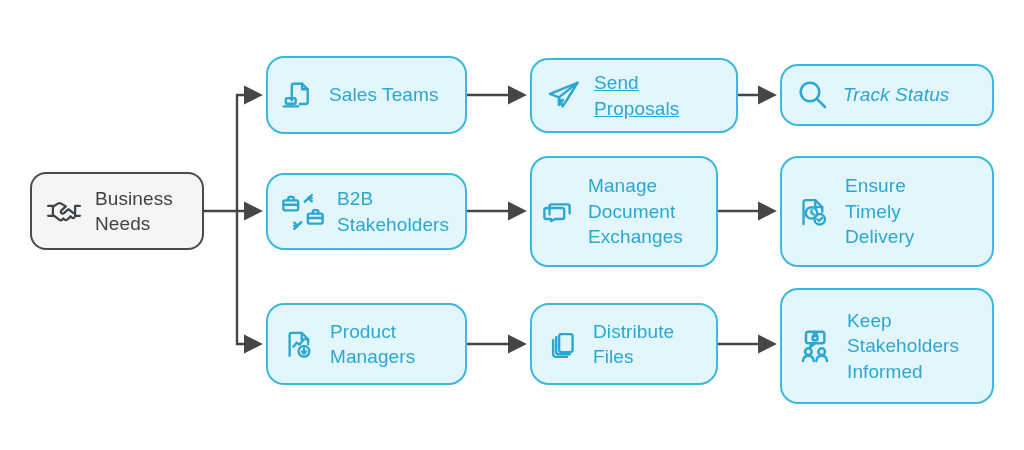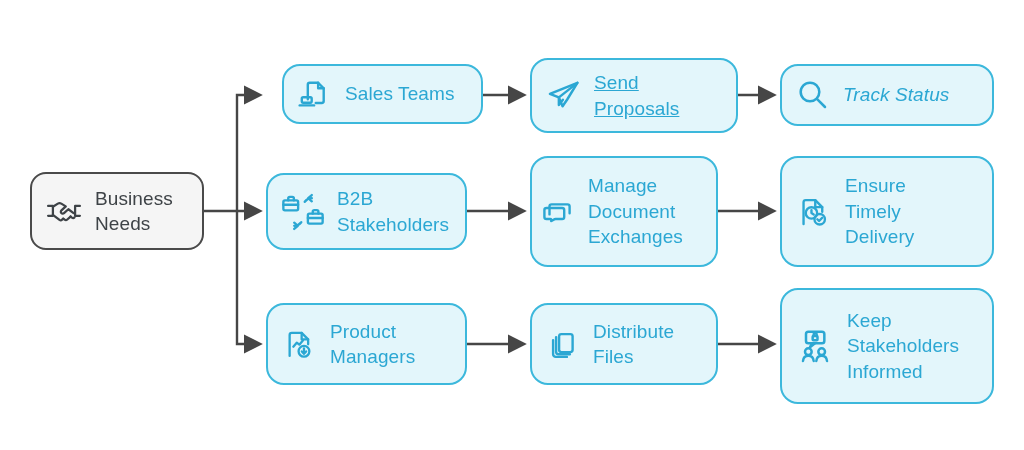--- a/index.html
+++ b/index.html
@@ -56,28 +56,28 @@
   .node .icon svg { display: block; }
   .root-node {
     border-color: var(--root-border);
     background: var(--root-fill);
     color: var(--root-text);
     border-radius: 16px;
   }
   .label-narrow { max-width: 90px; }
   
   .pos-root { left: 30px;  top: 172px; width: 174px; height: 78px;  }
-  .pos-r1c1 { left: 266px; top: 64px;  width: 201px; height: 60px; margin-left: 16px;  }
+  .pos-r1c1 { left: 266px; top: 56px;  width: 201px; height: 78px;  }
   .pos-r1c2 { left: 530px; top: 58px;  width: 208px; height: 75px; text-decoration: underline;  }
   .pos-r1c3 { left: 780px; top: 64px;  width: 214px; height: 62px; font-style: italic;  }
   .pos-r2c1 { left: 266px; top: 173px; width: 201px; height: 77px;  }
   .pos-r2c2 { left: 530px; top: 156px; width: 188px; height: 111px; padding-left: 6px; }
   .pos-r2c3 { left: 780px; top: 156px; width: 214px; height: 111px; }
   .pos-r3c1 { left: 266px; top: 303px; width: 201px; height: 82px;  }
-  .pos-r3c2 { left: 530px; top: 303px; width: 188px; height: 82px;  }
+  .pos-r3c2 { left: 530px; top: 303px; width: 188px; height: 82px; border-radius: 19px;  }
   .pos-r3c3 { left: 780px; top: 288px; width: 214px; height: 116px; }
 </style>
 </head>
 <body>
 
 <div class="canvas">
 
   <svg id="connector-layer" viewBox="0 0 1024 450" xmlns="http://www.w3.org/2000/svg">
     <defs>
       <marker id="arrow" viewBox="0 0 10 10" refX="8" refY="5" markerWidth="8" markerHeight="8" orient="auto-start-reverse">

